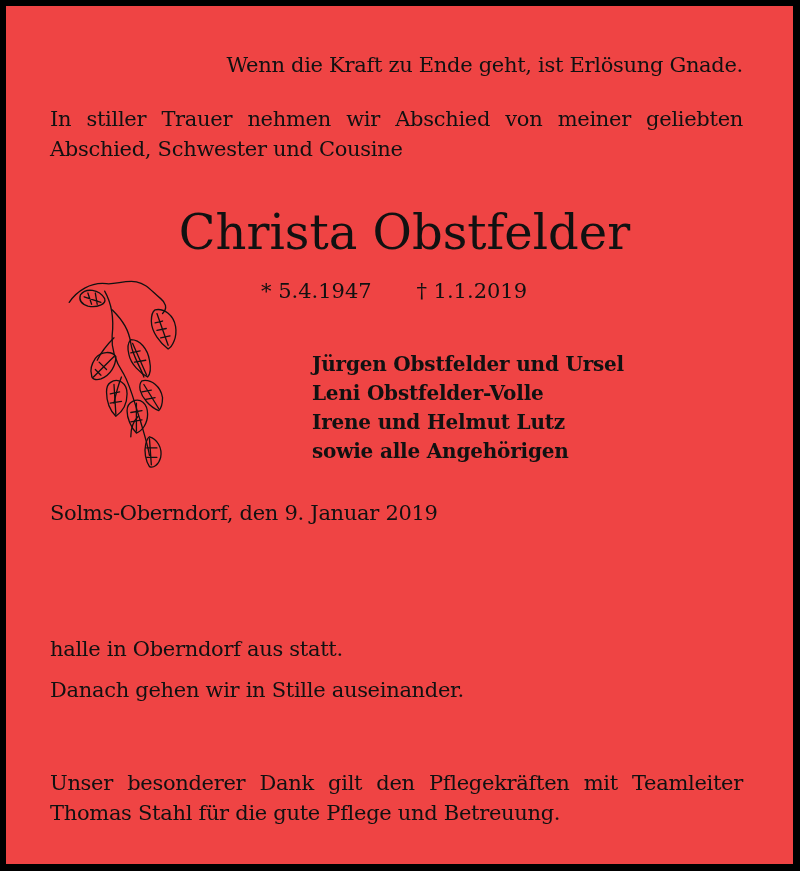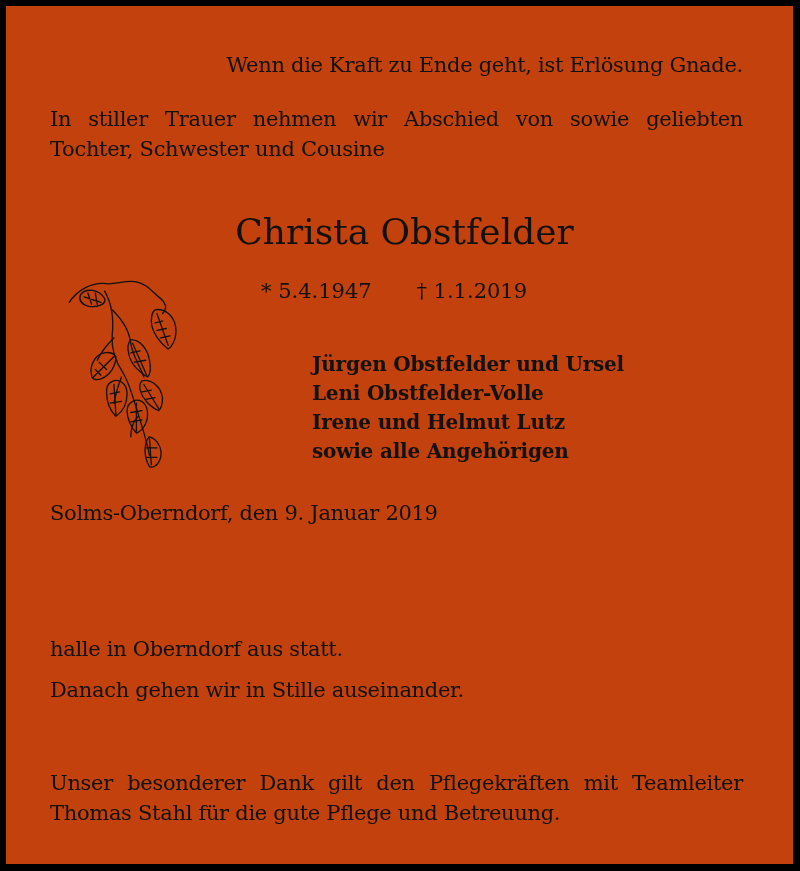--- a/index.html
+++ b/index.html
@@ -8,21 +8,21 @@
     background: #000;
     position: relative;
     overflow: hidden;
     font-family: "DejaVu Serif", "Liberation Serif", serif;
     color: #111;
   }
   .sheet {
     position: absolute;
     left: 6px; top: 6px;
     width: 787px; height: 858px;
-    background: #c2410c;
+    background: #ef4444;
   }
   .t {
     position: absolute;
     font-family: "DejaVu Serif", serif;
     font-size: 21px;
     line-height: 30px;
     white-space: nowrap;
     letter-spacing: -0.3px;
   }
   .just {
@@ -41,21 +41,21 @@
     position: absolute;
     right: 50px; top: 44px;
     text-align: right;
   }
   .name {
     position: absolute;
     left: 0; width: 787px;
     top: 196px;
     text-align: center;
     font-family: "DejaVu Serif", serif;
-    font-size: 36px;
+    font-size: 48px;
     line-height: 60px;
     font-weight: normal;
     letter-spacing: 0px;
     padding-left: 10px;
     box-sizing: border-box;
   }
   .dates {
     position: absolute;
     top: 270px; left: 255px;
     font-size: 21px;
@@ -81,22 +81,22 @@
   }
   b { font-weight: bold; }
 </style>
 </head>
 <body>
 
 <div class="sheet">
 
   <div class="t motto">Wenn die Kraft zu Ende geht, ist Erlösung Gnade.</div>
 
-  <div class="just first-justified" style="top:98px;">In stiller Trauer nehmen wir Abschied von sowie geliebten</div>
-  <div class="t" style="left:44px; top:128px;">Tochter, Schwester und Cousine</div>
+  <div class="just first-justified" style="top:98px;">In stiller Trauer nehmen wir Abschied von meiner geliebten</div>
+  <div class="t" style="left:44px; top:128px;">Abschied, Schwester und Cousine</div>
 
   <div class="name">Christa Obstfelder</div>
 
   <div class="dates">
     <span>* 5.4.1947</span>
     <span class="death">† 1.1.2019</span>
   </div>
 
   <svg class="branch" viewBox="0 0 150 210" fill="none" stroke="#111" stroke-width="1.4" stroke-linecap="round" stroke-linejoin="round">
 

